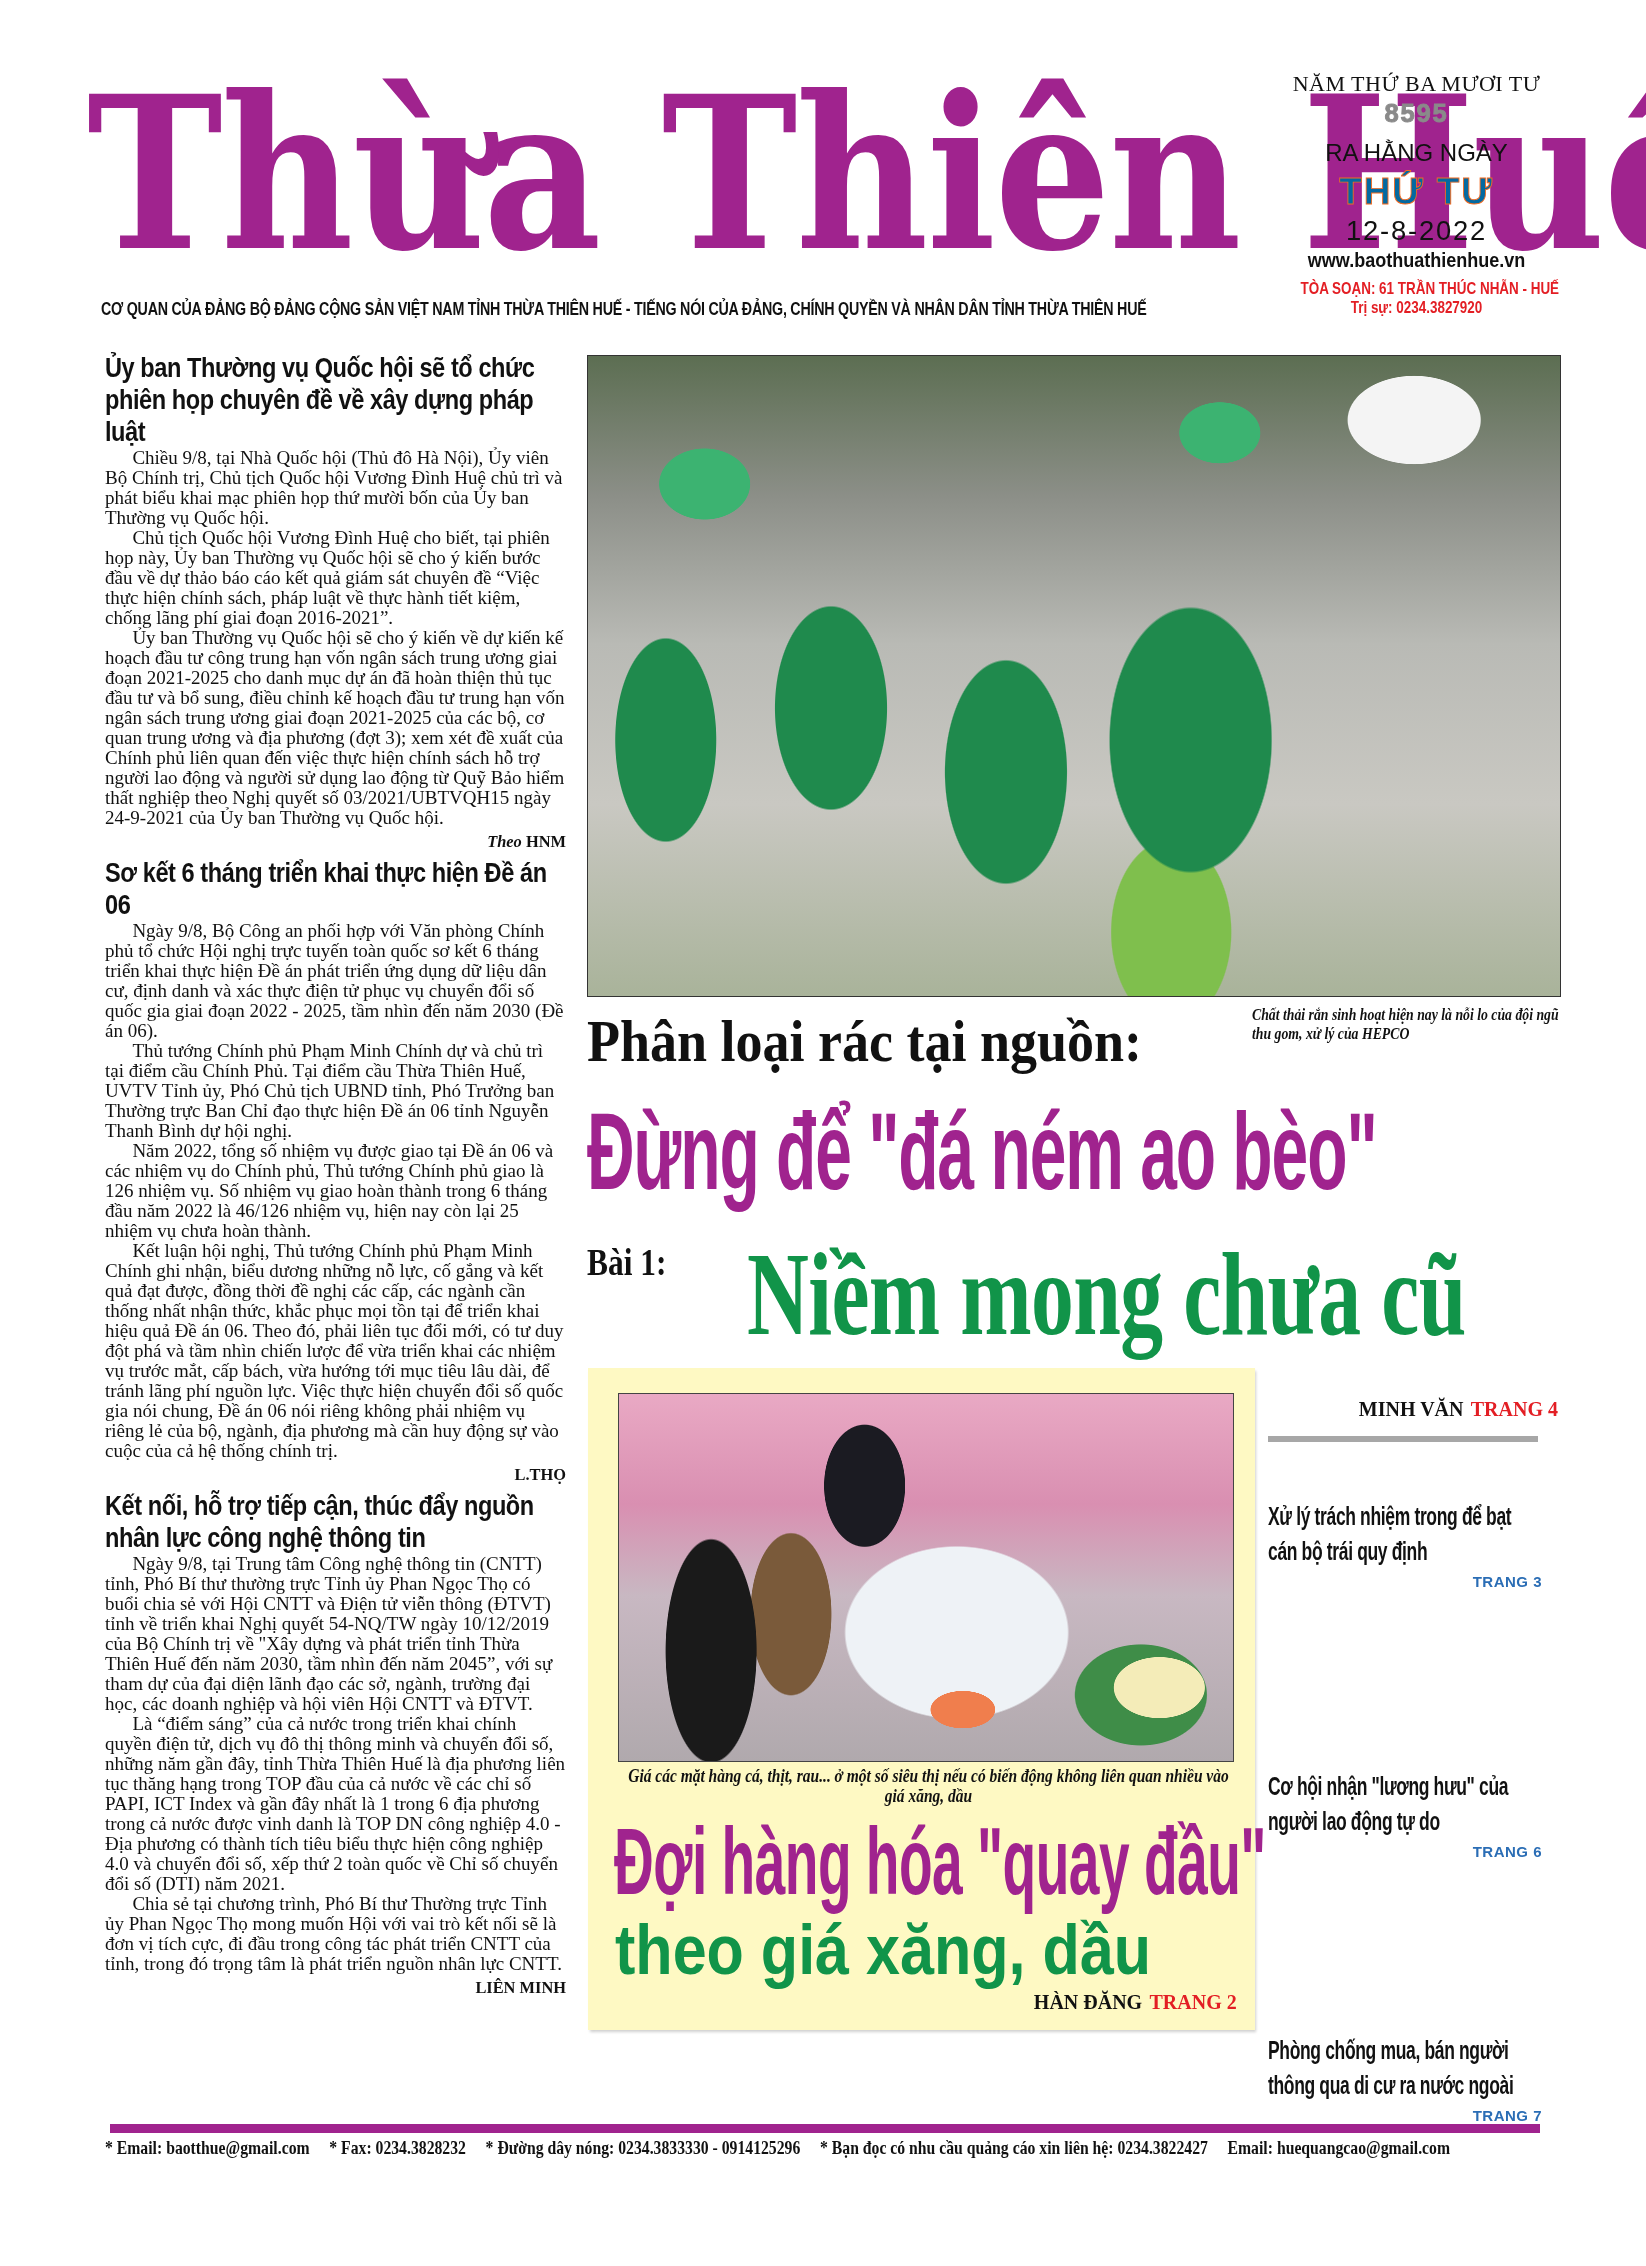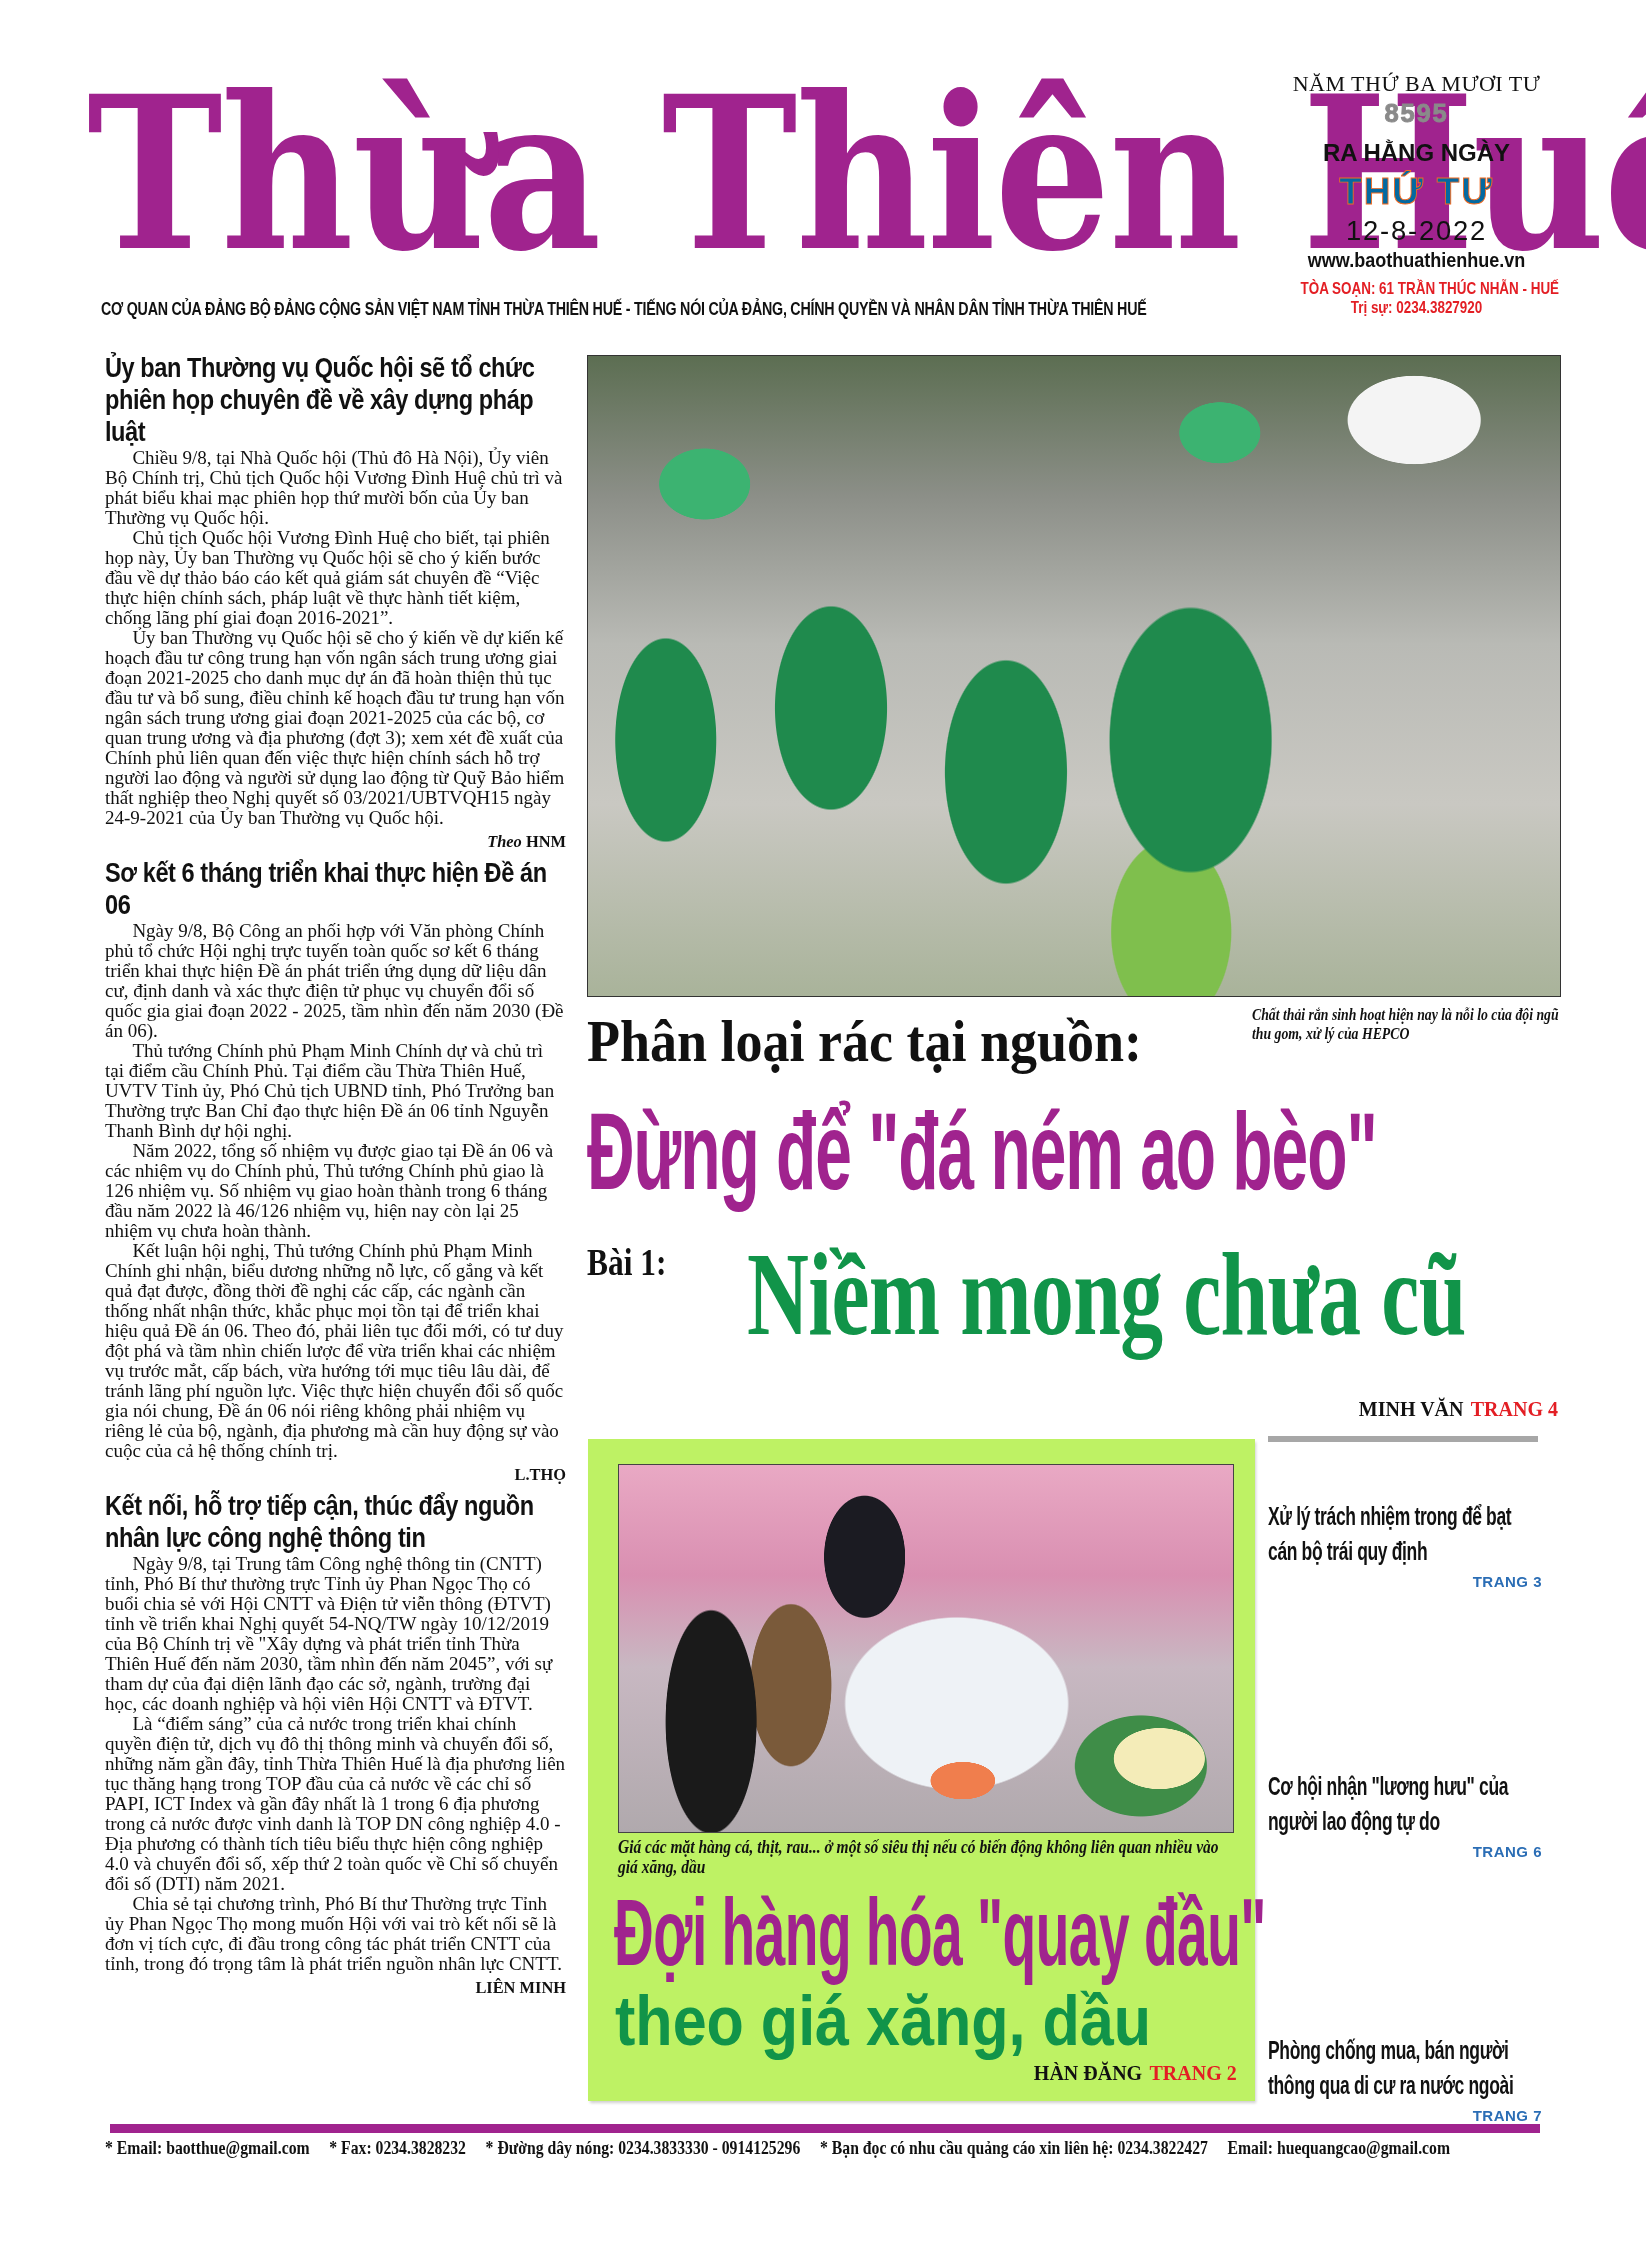--- a/index.html
+++ b/index.html
@@ -5,21 +5,21 @@
   html, body { margin: 0; padding: 0; background: #ffffff; }
   body { width: 1647px; height: 2267px; position: relative; overflow: hidden; color: #111; font-family: "Liberation Serif", serif; }
   .abs { position: absolute; }
 
   
   .logo { left: 87px; top: 55px; width: 1151px; height: 238px; color: #a0238e; font-family: "DejaVu Serif", serif; font-weight: bold; font-size: 212px; line-height: 238px; letter-spacing: -1.8px; white-space: nowrap; transform: scaleX(0.86); transform-origin: left top; }
   .tagline { left: 101px; top: 298px; width: 1142px; font-family: "Liberation Sans", sans-serif; font-weight: bold; font-size: 18.3px; white-space: nowrap; transform: scaleX(0.78); transform-origin: left top; letter-spacing: -0.3px; }
   .info { left: 1275px; top: 55px; width: 283px; text-align: center; }
   .info .year { font-family: "Liberation Serif", serif; font-size: 22px; margin-top: 16.4px; letter-spacing: 0.5px; }
   .info .issue { font-family: "Liberation Sans", sans-serif; font-weight: bold; font-size: 25.6px; color: #8a8a8a; margin-top: 1.8px; -webkit-text-stroke: 0.9px #8a8a8a; letter-spacing: 1.8px; }
-  .info .daily { font-family: "Liberation Sans", sans-serif; font-weight: bold; font-size: 24px; margin-top: 11px; }
+  .info .daily { font-family: "Liberation Sans", sans-serif; font-weight: normal; font-size: 24px; margin-top: 11px; }
   .info .weekday { font-family: "Liberation Sans", sans-serif; font-weight: bold; font-size: 37px; color: #0369a1; margin-top: 4px; -webkit-text-stroke: 0.9px #f26b22; letter-spacing: 1.8px; }
   .info .date { font-family: "Liberation Sans", sans-serif; font-size: 27.4px; margin-top: 1.8px; letter-spacing: 1.8px; }
   .info .web { font-family: "Liberation Sans", sans-serif; font-weight: bold; font-size: 20px; margin-top: 1.8px; transform: scaleX(0.9); }
   .info .addr { font-family: "Liberation Sans", sans-serif; font-weight: bold; font-size: 16.4px; color: #e31e24; margin-top: 7.3px; white-space: nowrap; transform: scaleX(0.82); }
   .info .phone { font-family: "Liberation Sans", sans-serif; font-weight: bold; font-size: 16.4px; color: #e31e24; margin-top: 0px; transform: scaleX(0.82); }
 
   
   .leftcol { left: 105px; top: 352px; width: 461px; }
   .headline-sm { font-family: "Liberation Sans", sans-serif; font-weight: bold; font-size: 27.4px; line-height: 32px; letter-spacing: -0.5px; transform: scaleX(0.86); transform-origin: left top; width: 539px; }
   .body-text { font-family: "Liberation Serif", serif; font-size: 19px; line-height: 20px; text-align: left; }
@@ -43,21 +43,21 @@
   }
   .caption-top { left: 1252px; top: 1005px; width: 315px; font-family: "Liberation Serif", serif; font-style: italic; font-weight: bold; font-size: 16px; line-height: 19px; transform: scaleX(0.86); transform-origin: left top; width: 365px; }
   .kicker { left: 587px; top: 1005px; font-family: "Liberation Serif", serif; font-weight: bold; font-size: 60px; line-height: 73px; white-space: nowrap; transform: scaleX(0.9); transform-origin: left top; }
   .main-head { left: 587px; top: 1087px; font-family: "Liberation Sans", sans-serif; font-weight: bold; font-size: 110px; line-height: 128px; color: #a0238e; white-space: nowrap; transform: scaleX(0.6); transform-origin: left top; letter-spacing: -1.8px; }
   .series { left: 587px; top: 1241px; font-family: "Liberation Serif", serif; font-weight: bold; font-size: 37px; line-height: 44px; transform: scaleX(0.85); transform-origin: left top; }
   .sub-head { left: 747px; top: 1226px; font-family: "Liberation Serif", serif; font-weight: bold; font-size: 119px; line-height: 137px; color: #119449; white-space: nowrap; transform: scaleX(0.72); transform-origin: left top; letter-spacing: -0.9px; }
   .credit { left: 1188px; top: 1398px; width: 370px; text-align: right; font-family: "Liberation Serif", serif; font-weight: bold; font-size: 20px; white-space: nowrap; }
   .credit .page { color: #e31e24; margin-left: 7.3px; }
 
   
-  .box { left: 588px; top: 1439px; width: 667px; height: 662px; background: #bef264; box-shadow: 1.8px 2.7px 2.7px #cfcfcf; }
+  .box { left: 588px; top: 1368px; width: 667px; height: 662px; background: #fef9c3; box-shadow: 1.8px 2.7px 2.7px #cfcfcf; text-align: center; }
   .photo-box { position: absolute; left: 30px; top: 25px; width: 614px; height: 367px;
     background:
       radial-gradient(ellipse 82px 55px at 88% 80%, #f4ecb8 55%, transparent 56%),
       radial-gradient(ellipse 119px 91px at 85% 82%, #3f8d48 55%, transparent 56%),
       radial-gradient(ellipse 64px 37px at 56% 86%, #f07e4d 50%, transparent 51%),
       radial-gradient(ellipse 201px 155px at 55% 65%, #eef2f6 55%, transparent 56%),
       radial-gradient(ellipse 82px 201px at 15% 70%, #1a1a1a 55%, transparent 56%),
       radial-gradient(ellipse 73px 146px at 28% 60%, #7a5a3a 55%, transparent 56%),
       radial-gradient(ellipse 73px 110px at 40% 25%, #1b1b22 55%, transparent 56%),
       linear-gradient(180deg, #e9a9c4 0%, #d98fb1 30%, #c8b8c2 55%, #b0a9ad 100%);

